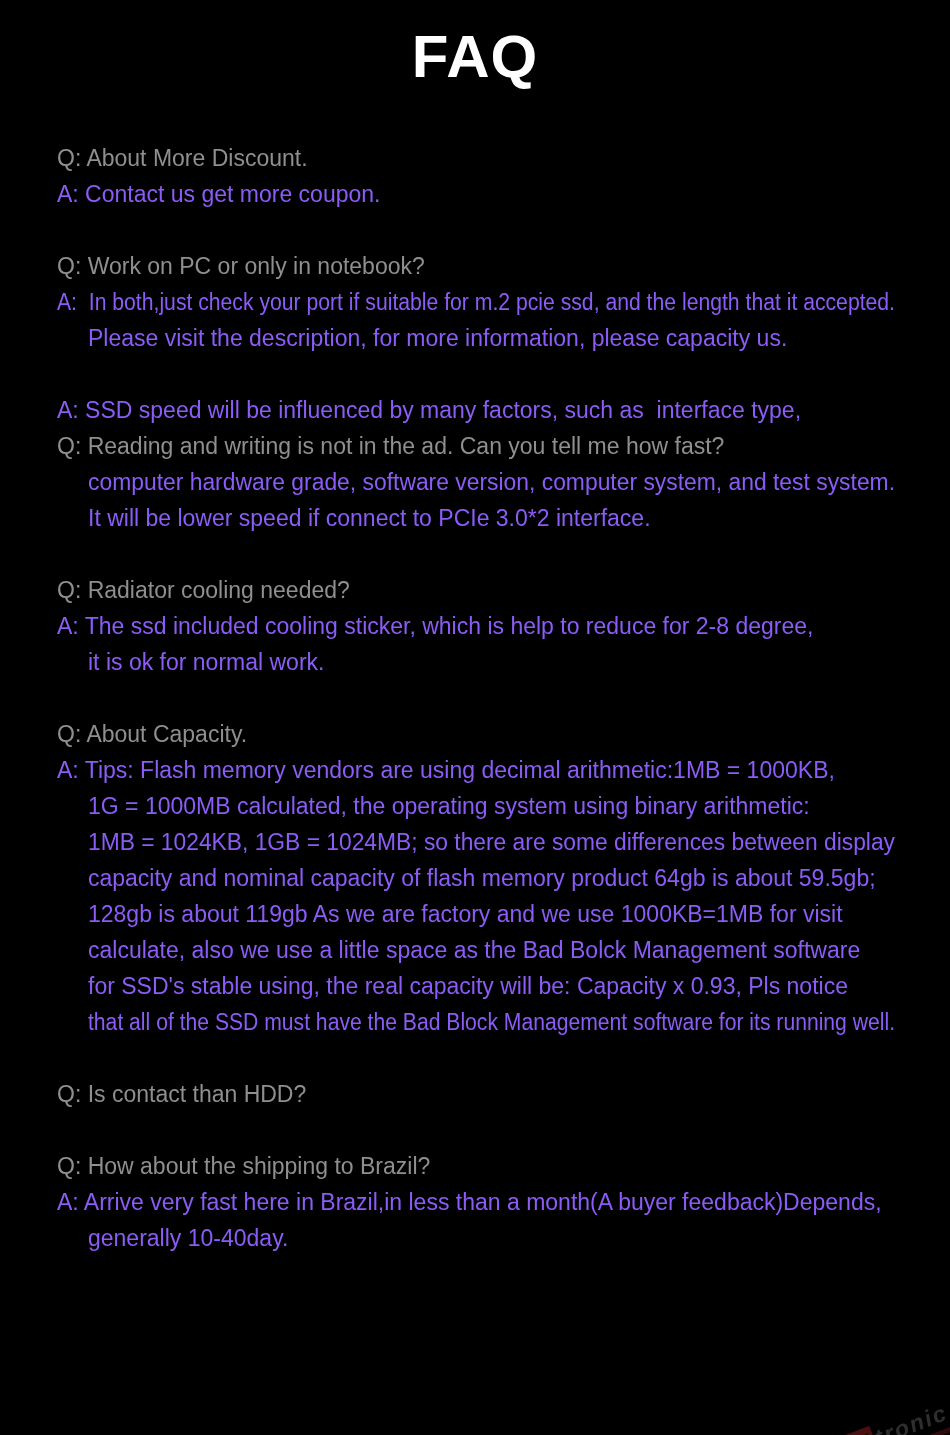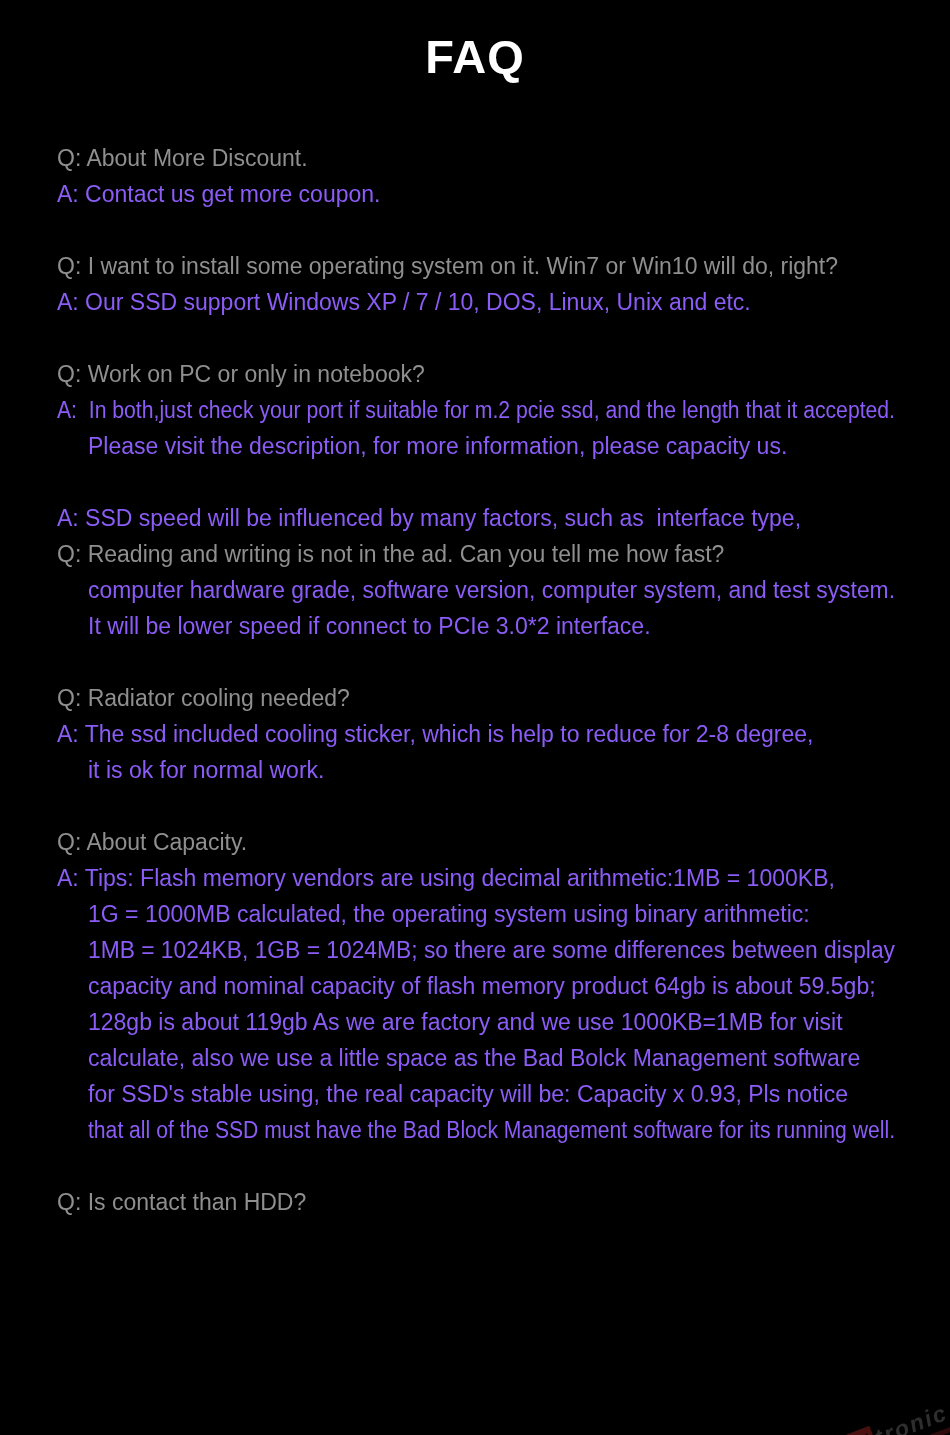--- a/index.html
+++ b/index.html
@@ -6,21 +6,21 @@
   .page{
     position:relative;
     width:950px;height:1435px;
     background:#000;
     overflow:hidden;
     font-family:"Liberation Sans",sans-serif;
   }
   .title{
     padding-top:24px;
     text-align:center;
-    font-size:47px;
+    font-size:60px;
     line-height:66px;
     font-weight:700;
     color:#ffffff;
     letter-spacing:1px;
   }
   .content{
     padding:50px 34px 0 57px;
   }
   .block{margin-bottom:36px;}
   .line{
@@ -77,24 +77,20 @@
 <div class="page">
 
   <div class="title">FAQ</div>
 
   <div class="content">
       <div class="block">
         <div class="line q"><span>Q: About More Discount.</span></div>
         <div class="line a"><span>A: Contact us get more coupon.</span></div>
       </div>
       <div class="block">
-        <div class="line q"><span>Q: I want to install some operating system on it. Win7 or Win10 will do, right?</span></div>
-        <div class="line a"><span>A: Our SSD support Windows XP / 7 / 10, DOS, Linux, Unix and etc.</span></div>
-      </div>
-      <div class="block">
         <div class="line q"><span>Q: Work on PC or only in notebook?</span></div>
         <div class="line a"><span style="transform: scaleX(0.920579);">A:  In both,just check your port if suitable for m.2 pcie ssd, and the length that it accepted.</span></div>
         <div class="line a cont"><span>Please visit the description, for more information, please capacity us.</span></div>
       </div>
       <div class="block">
         <div class="line a"><span>A: SSD speed will be influenced by many factors, such as  interface type,</span></div>
         <div class="line q"><span>Q: Reading and writing is not in the ad. Can you tell me how fast?</span></div>
         <div class="line a cont"><span style="transform: scaleX(0.994168);">computer hardware grade, software version, computer system, and test system.</span></div>
         <div class="line a cont"><span>It will be lower speed if connect to PCIe 3.0*2 interface.</span></div>
       </div>
@@ -110,20 +106,25 @@
         <div class="line a cont"><span style="transform: scaleX(0.9914);">1MB = 1024KB, 1GB = 1024MB; so there are some differences between display</span></div>
         <div class="line a cont"><span>capacity and nominal capacity of flash memory product 64gb is about 59.5gb;</span></div>
         <div class="line a cont"><span>128gb is about 119gb As we are factory and we use 1000KB=1MB for visit</span></div>
         <div class="line a cont"><span>calculate, also we use a little space as the Bad Bolck Management software</span></div>
         <div class="line a cont"><span>for SSD's stable using, the real capacity will be: Capacity x 0.93, Pls notice</span></div>
         <div class="line a cont"><span style="transform: scaleX(0.91884);">that all of the SSD must have the Bad Block Management software for its running well.</span></div>
       </div>
       <div class="block">
         <div class="line q"><span>Q: Is contact than HDD?</span></div>
       </div>
+      <div class="block">
+        <div class="line q"><span>Q: How about the shipping to Brazil?</span></div>
+        <div class="line a"><span>A: Arrive very fast here in Brazil,in less than a month(A buyer feedback)Depends,</span></div>
+        <div class="line a cont"><span>generally 10-40day.</span></div>
+      </div>
     </div>
 
   <div class="watermark">
     <div class="wm-row">
       <span class="wm-cn">CN</span>
       <span class="wm-tronic">tronic</span>
     </div>
     <div class="wm-tagline"></div>
   </div>
 

